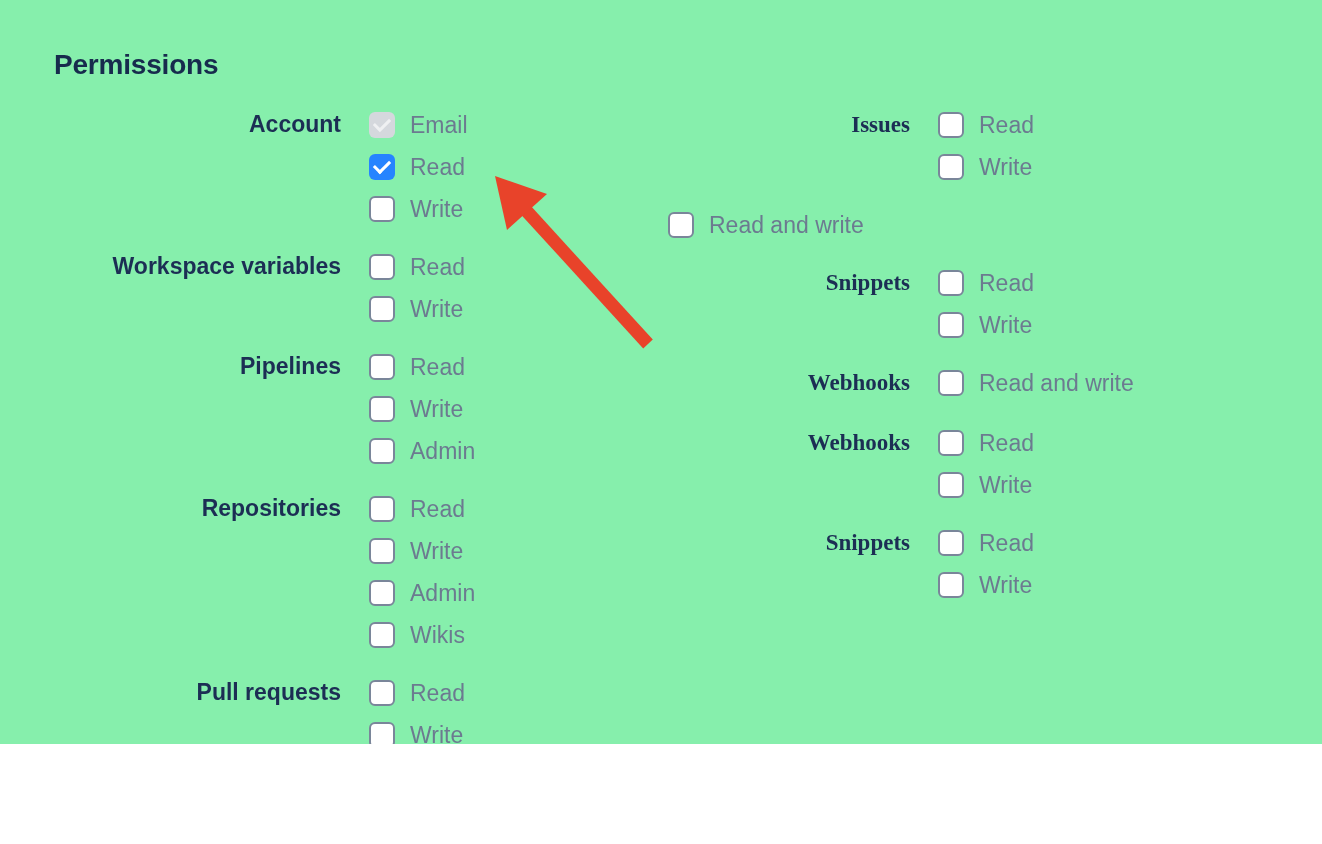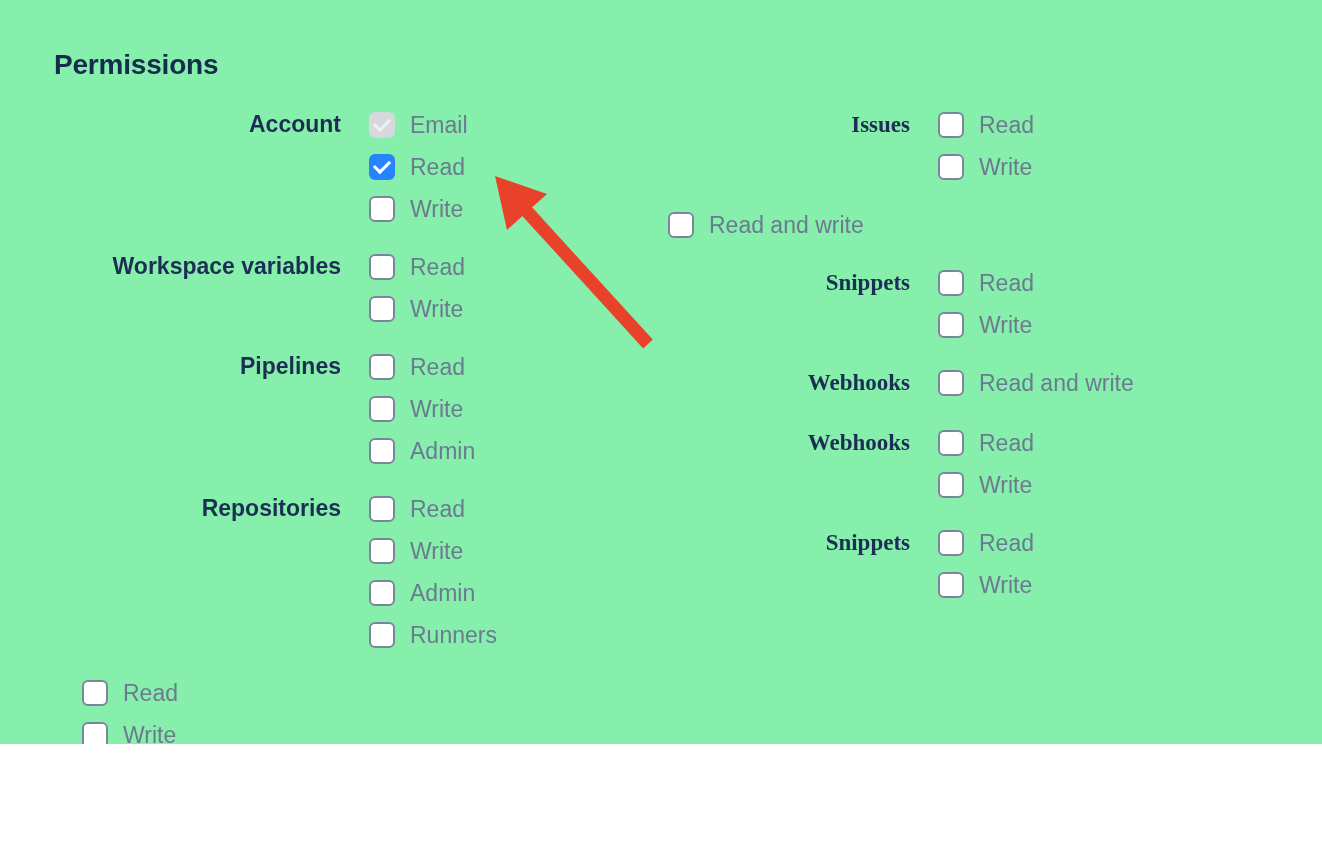--- a/index.html
+++ b/index.html
@@ -205,26 +205,27 @@
     <span class="cb unchecked" data-interactable="true">
       
     </span>
     <span class="option-label" data-interactable="false">Admin</span>
   </label>
 
   <label class="option" data-interactable="true">
     <span class="cb unchecked" data-interactable="true">
       
     </span>
-    <span class="option-label" data-interactable="false">Runners</span>
-  </label>
-</div>
-  </div>
-
-  <div class="group" data-interactable="false">
+    <span class="option-label" data-interactable="false">Wikis</span>
+  </label>
+</div>
+  </div>
+
+  <div class="group" data-interactable="false">
+    <div class="group-label" data-interactable="false">Pull requests</div>
     <div class="options" data-interactable="false">
   <label class="option" data-interactable="true">
     <span class="cb unchecked" data-interactable="true">
       
     </span>
     <span class="option-label" data-interactable="false">Read</span>
   </label>
 
   <label class="option" data-interactable="true">
     <span class="cb unchecked" data-interactable="true">

